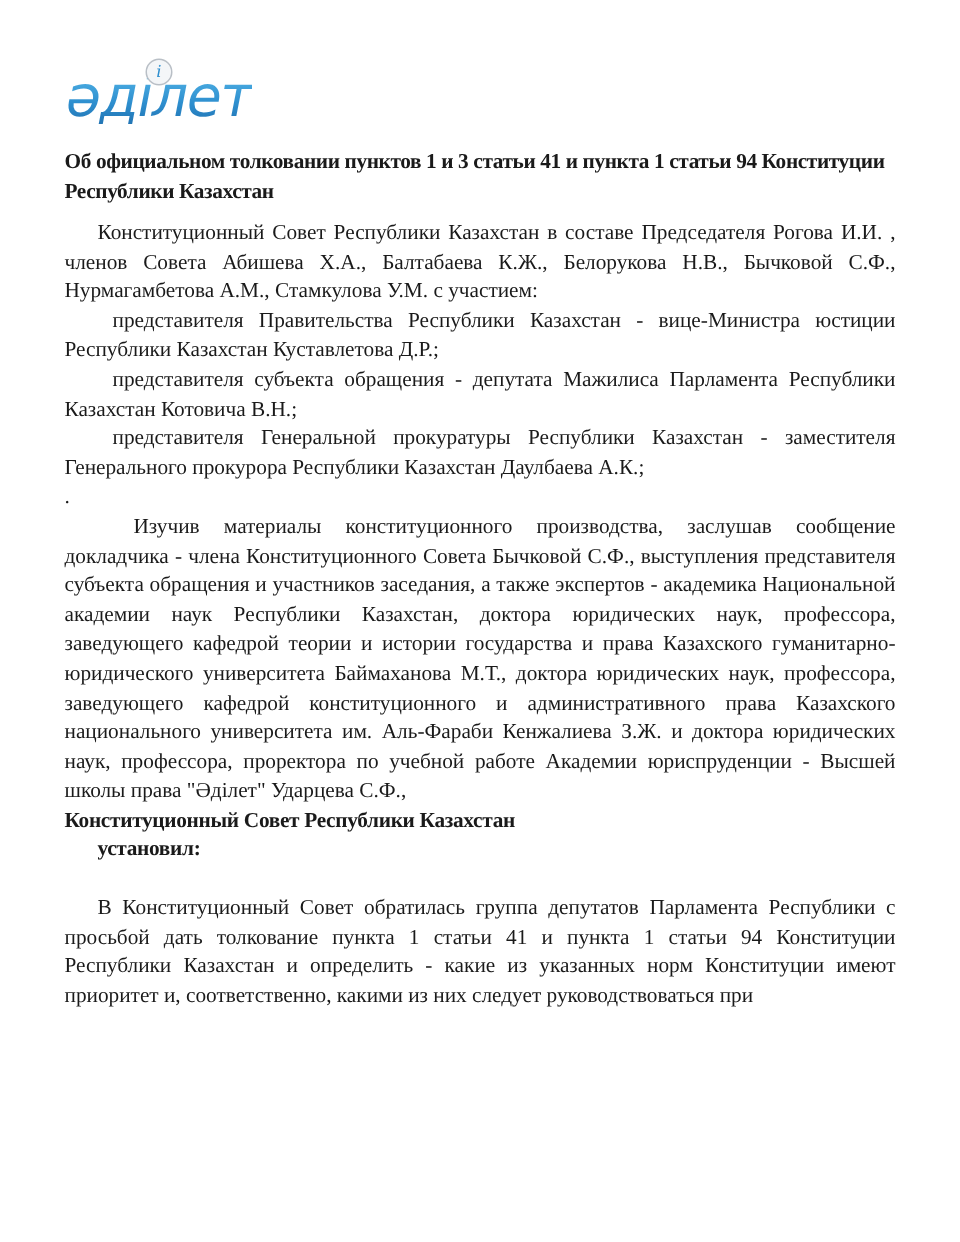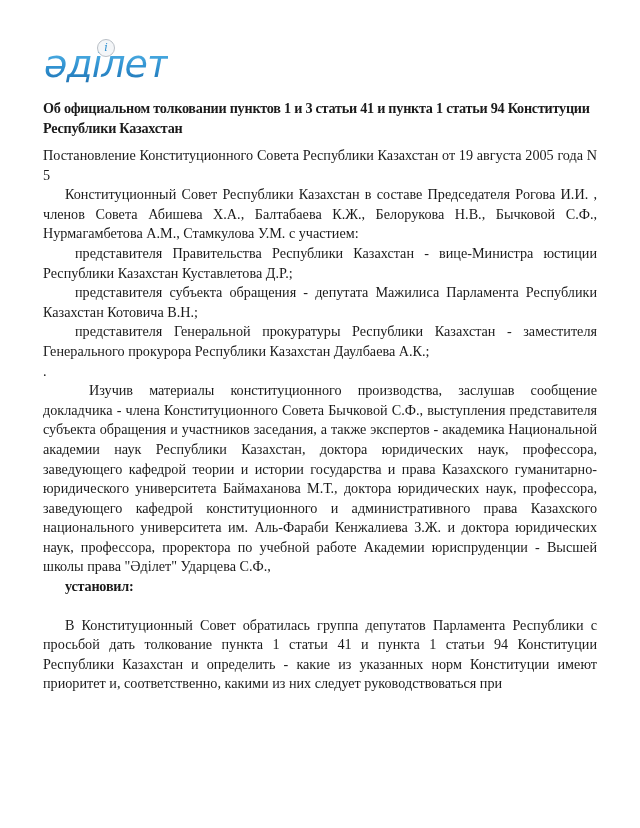--- a/index.html
+++ b/index.html
@@ -36,26 +36,26 @@
 <div class="page">
 
   <div class="logo">
     <span class="logo-text">әділет</span>
     <span class="logo-badge">i</span>
   </div>
 
   <div class="doc">
     <div class="title">Об официальном толковании пунктов 1 и 3 статьи 41 и пункта 1 статьи 94 Конституции Республики Казахстан</div>
 
-    <p>Постановление Конституционного Совета Республики Казахстан от 19 августа 2005 года N 5</p>
 
     <p class="ind1">Конституционный Совет Республики Казахстан в составе Председателя Рогова И.И. , членов Совета Абишева Х.А., Балтабаева К.Ж., Белорукова Н.В., Бычковой С.Ф., Нурмагамбетова А.М., Стамкулова У.М. с участием:</p>
     <p class="ind2">представителя Правительства Республики Казахстан - вице-Министра юстиции Республики Казахстан Куставлетова Д.Р.;</p>
     <p class="ind2">представителя субъекта обращения - депутата Мажилиса Парламента Республики Казахстан Котовича В.Н.;</p>
     <p class="ind2">представителя Генеральной прокуратуры Республики Казахстан - заместителя Генерального прокурора Республики Казахстан Даулбаева А.К.;</p>
     <p>.</p>
     <p class="ind3">Изучив материалы конституционного производства, заслушав сообщение докладчика - члена Конституционного Совета Бычковой С.Ф., выступления представителя субъекта обращения и участников заседания, а также экспертов - академика Национальной академии наук Республики Казахстан, доктора юридических наук, профессора, заведующего кафедрой теории и истории государства и права Казахского гуманитарно-юридического университета Баймаханова М.Т., доктора юридических наук, профессора, заведующего кафедрой конституционного и административного права Казахского национального университета им. Аль-Фараби Кенжалиева З.Ж. и доктора юридических наук, профессора, проректора по учебной работе Академии юриспруденции - Высшей школы права "Әділет" Ударцева С.Ф.,</p>
+    <p class="bold">Конституционный Совет Республики Казахстан</p>
     <p class="bold ind1">установил:</p>
     <div class="gap"></div>
     <p class="ind1">В Конституционный Совет обратилась группа депутатов Парламента Республики с просьбой дать толкование пункта 1 статьи 41  и пункта 1 статьи 94  Конституции Республики Казахстан и определить - какие из указанных норм Конституции имеют приоритет и, соответственно, какими из них следует руководствоваться при</p>
   </div>
 
 </div>
 
 </body></html>

